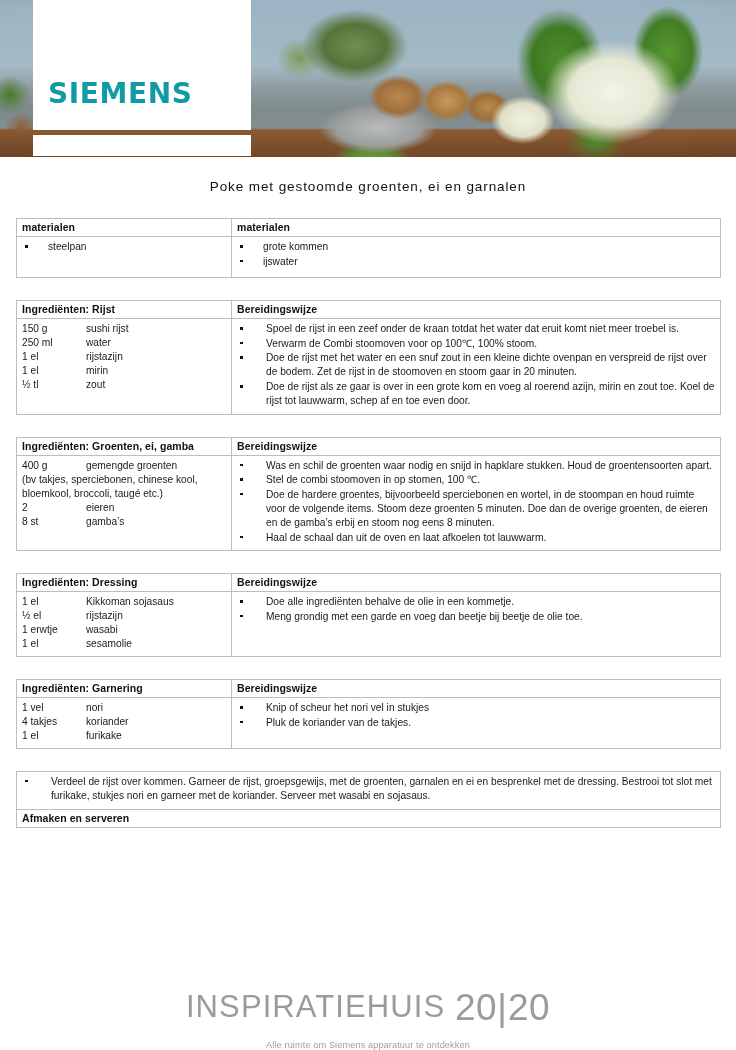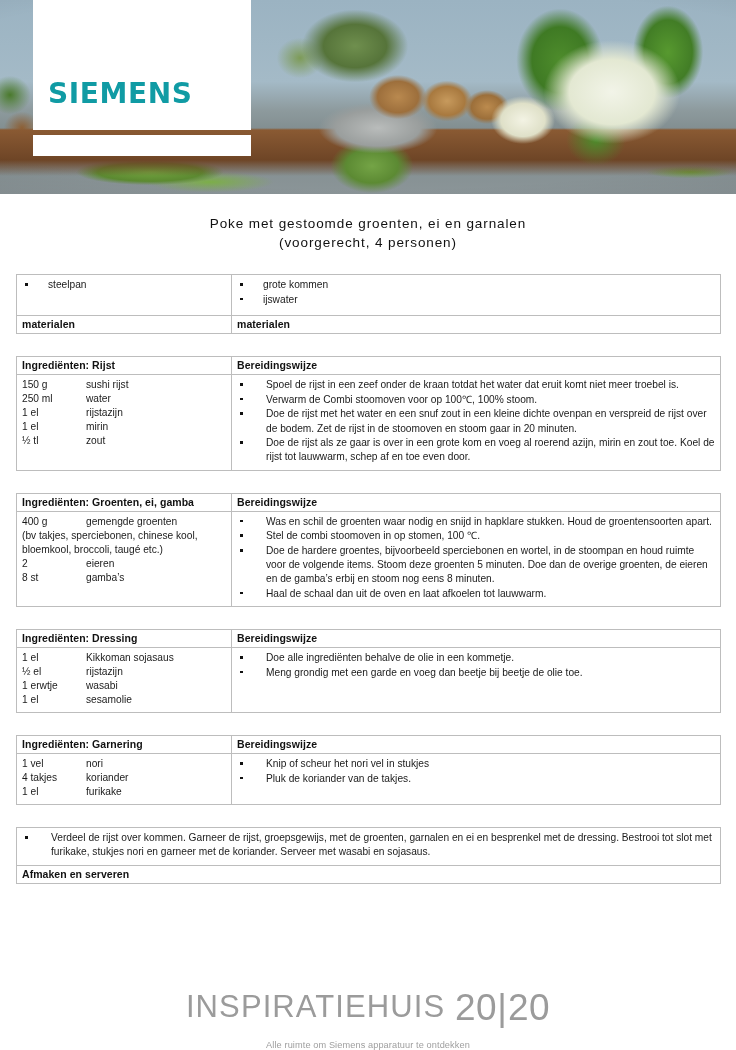--- a/index.html
+++ b/index.html
@@ -13,21 +13,21 @@
     overflow: hidden;
     font-family: "Liberation Sans", sans-serif;
     color: #1a1a1a;
     position: relative;
   }
 
   
   .hero {
     position: relative;
     width: 736px;
-    height: 194px;
+    height: 157px;
     overflow: hidden;
     background: #404040;
   }
   .hero-photo {
     position: absolute;
     inset: 0;
     background:
       
       radial-gradient(ellipse 95px 72px at 612px 92px, #f2f4e8 0%, #e3e8d2 45%, rgba(210,219,186,0) 72%),
       radial-gradient(ellipse 56px 66px at 560px 60px, #4e8c2c 0%, #3f7a24 50%, rgba(63,122,36,0) 78%),
@@ -213,47 +213,46 @@
 <div class="hero">
   <div class="hero-photo"></div>
   <div class="hero-vignette"></div>
   <div class="logo-box"></div>
   <div class="logo-box2"></div>
   <div class="siemens-wordmark">SIEMENS</div>
 </div>
 
 <div class="doc-title">
   <span>Poke met gestoomde groenten, ei en garnalen</span>
-  <span class="line2">(voorgerecht, 4 personen)</span>
 </div>
 
 <div class="sheet">
 
   <table class="rtab">
     <colgroup>
         <col class="c1">
         <col class="c2">
       </colgroup>
     <tbody>
         <tr>
+      <td class="hd">materialen</td>
+      <td class="hd">materialen</td>
+    </tr>
+    <tr>
       <td>
         <ul class="bul tight minh-mat">
           <li>steelpan</li>
         </ul>
       </td>
       <td>
         <ul class="bul tight">
           <li>grote kommen</li>
           <li>ijswater</li>
         </ul>
       </td>
-    </tr>
-    <tr>
-      <td class="hd">materialen</td>
-      <td class="hd">materialen</td>
     </tr>
   </tbody>
     </table>
 
   <table class="rtab">
     <colgroup>
         <col class="c1">
         <col class="c2">
       </colgroup>
     <tbody>

